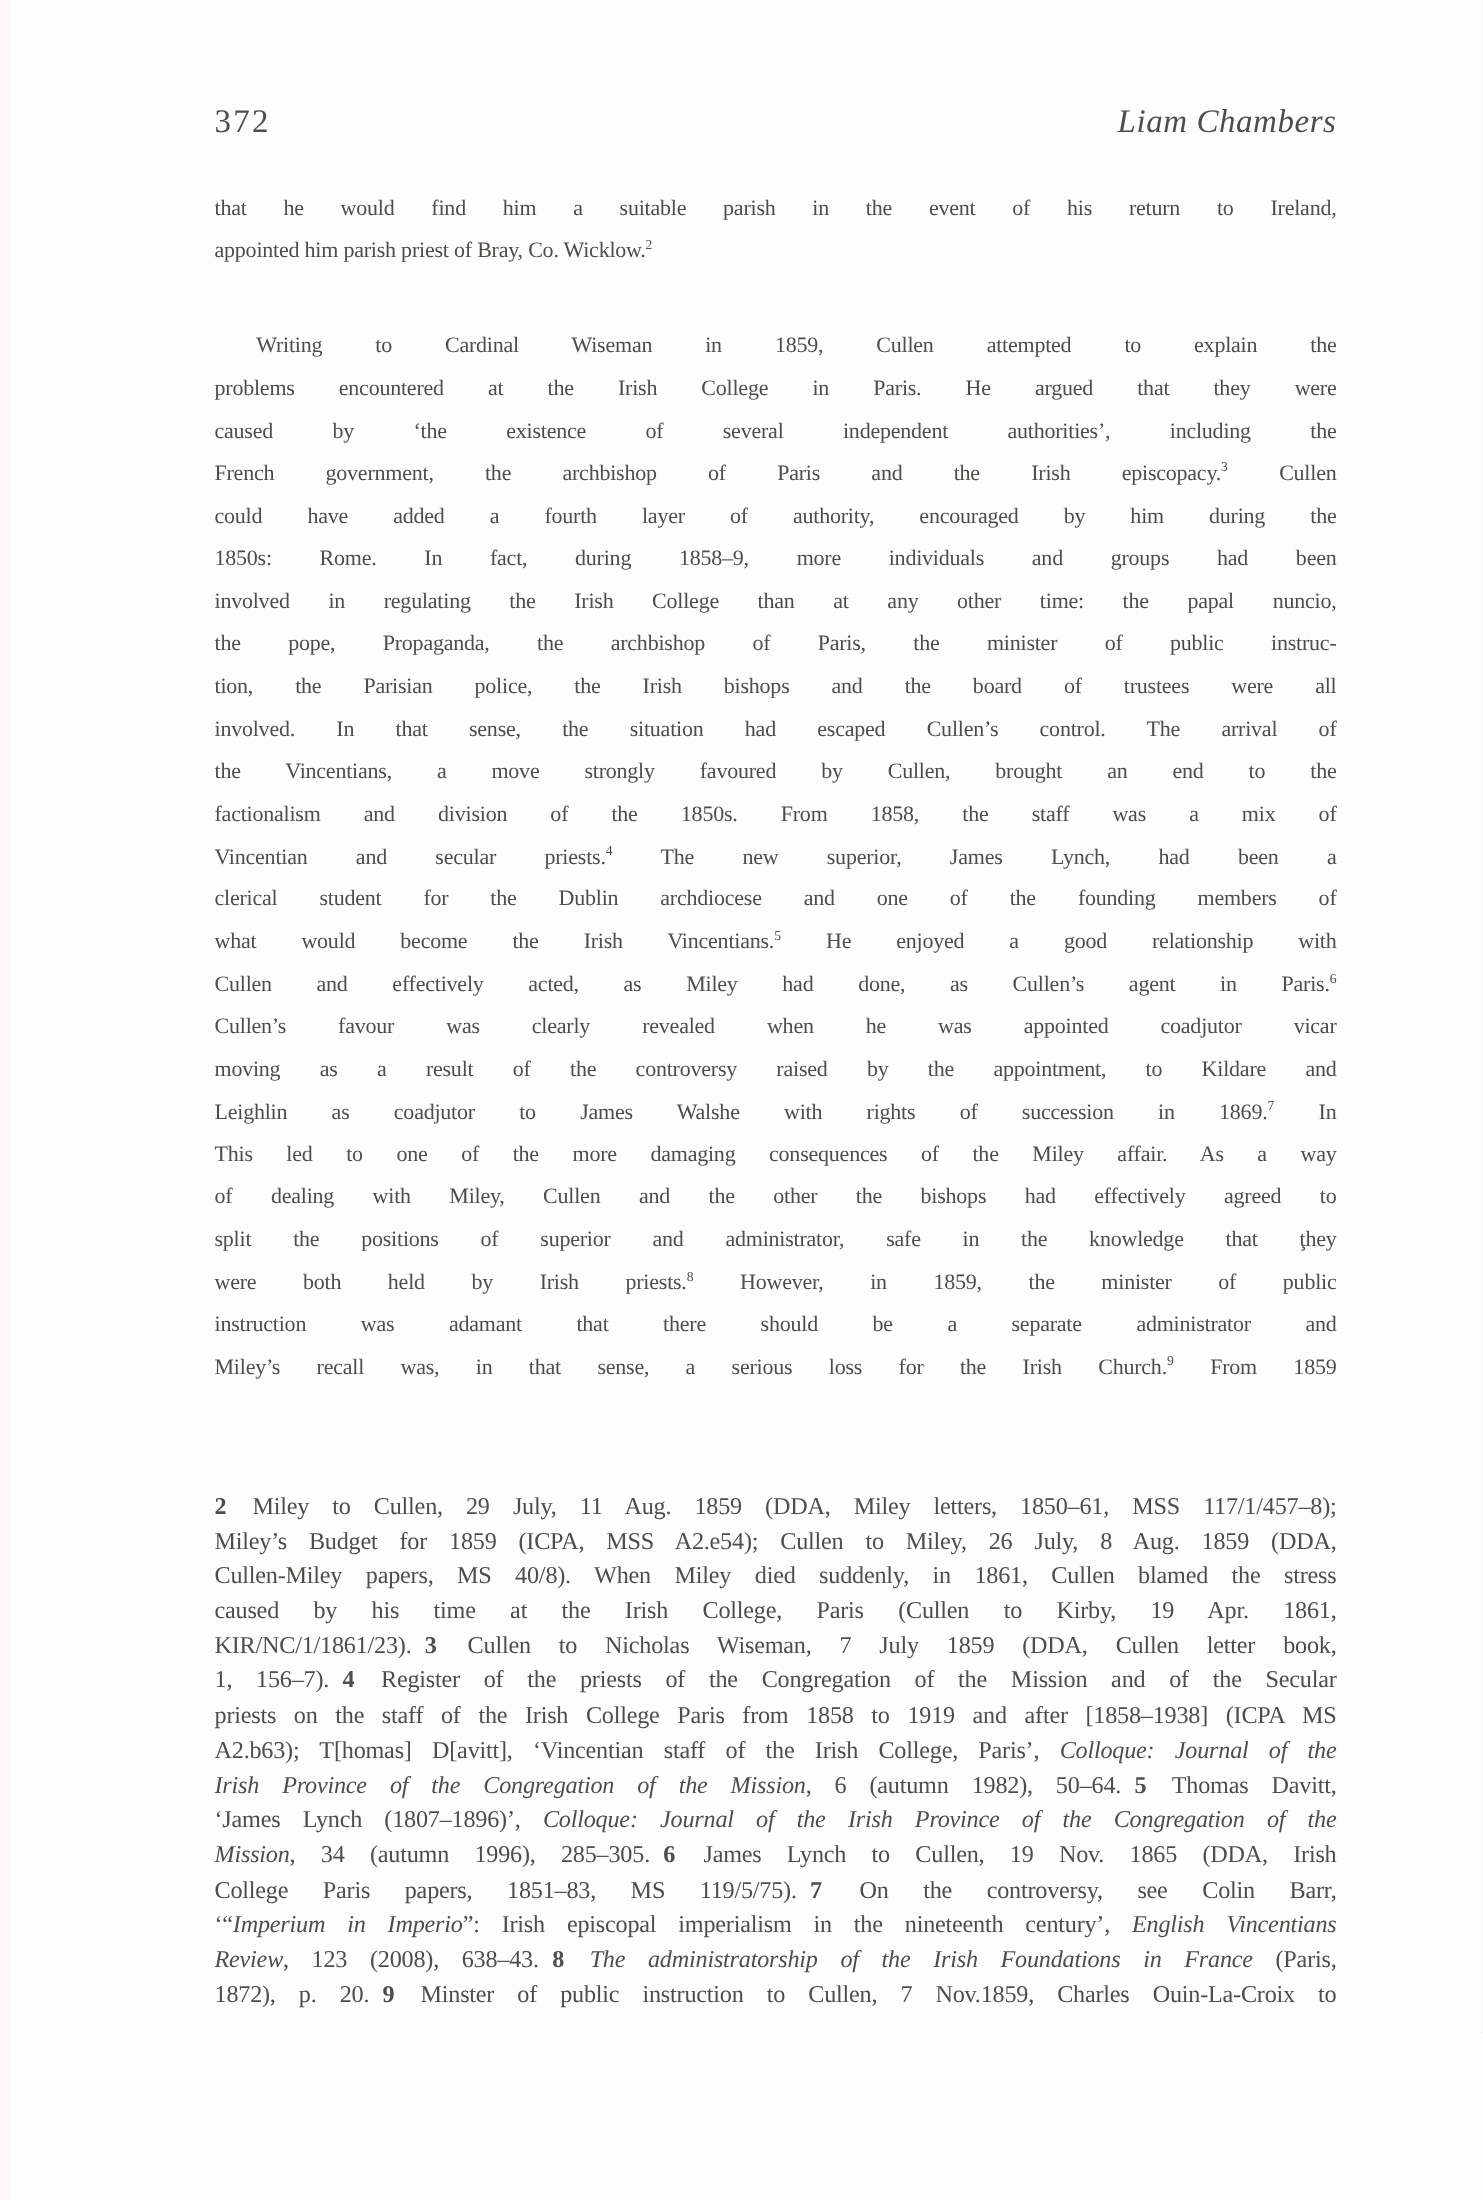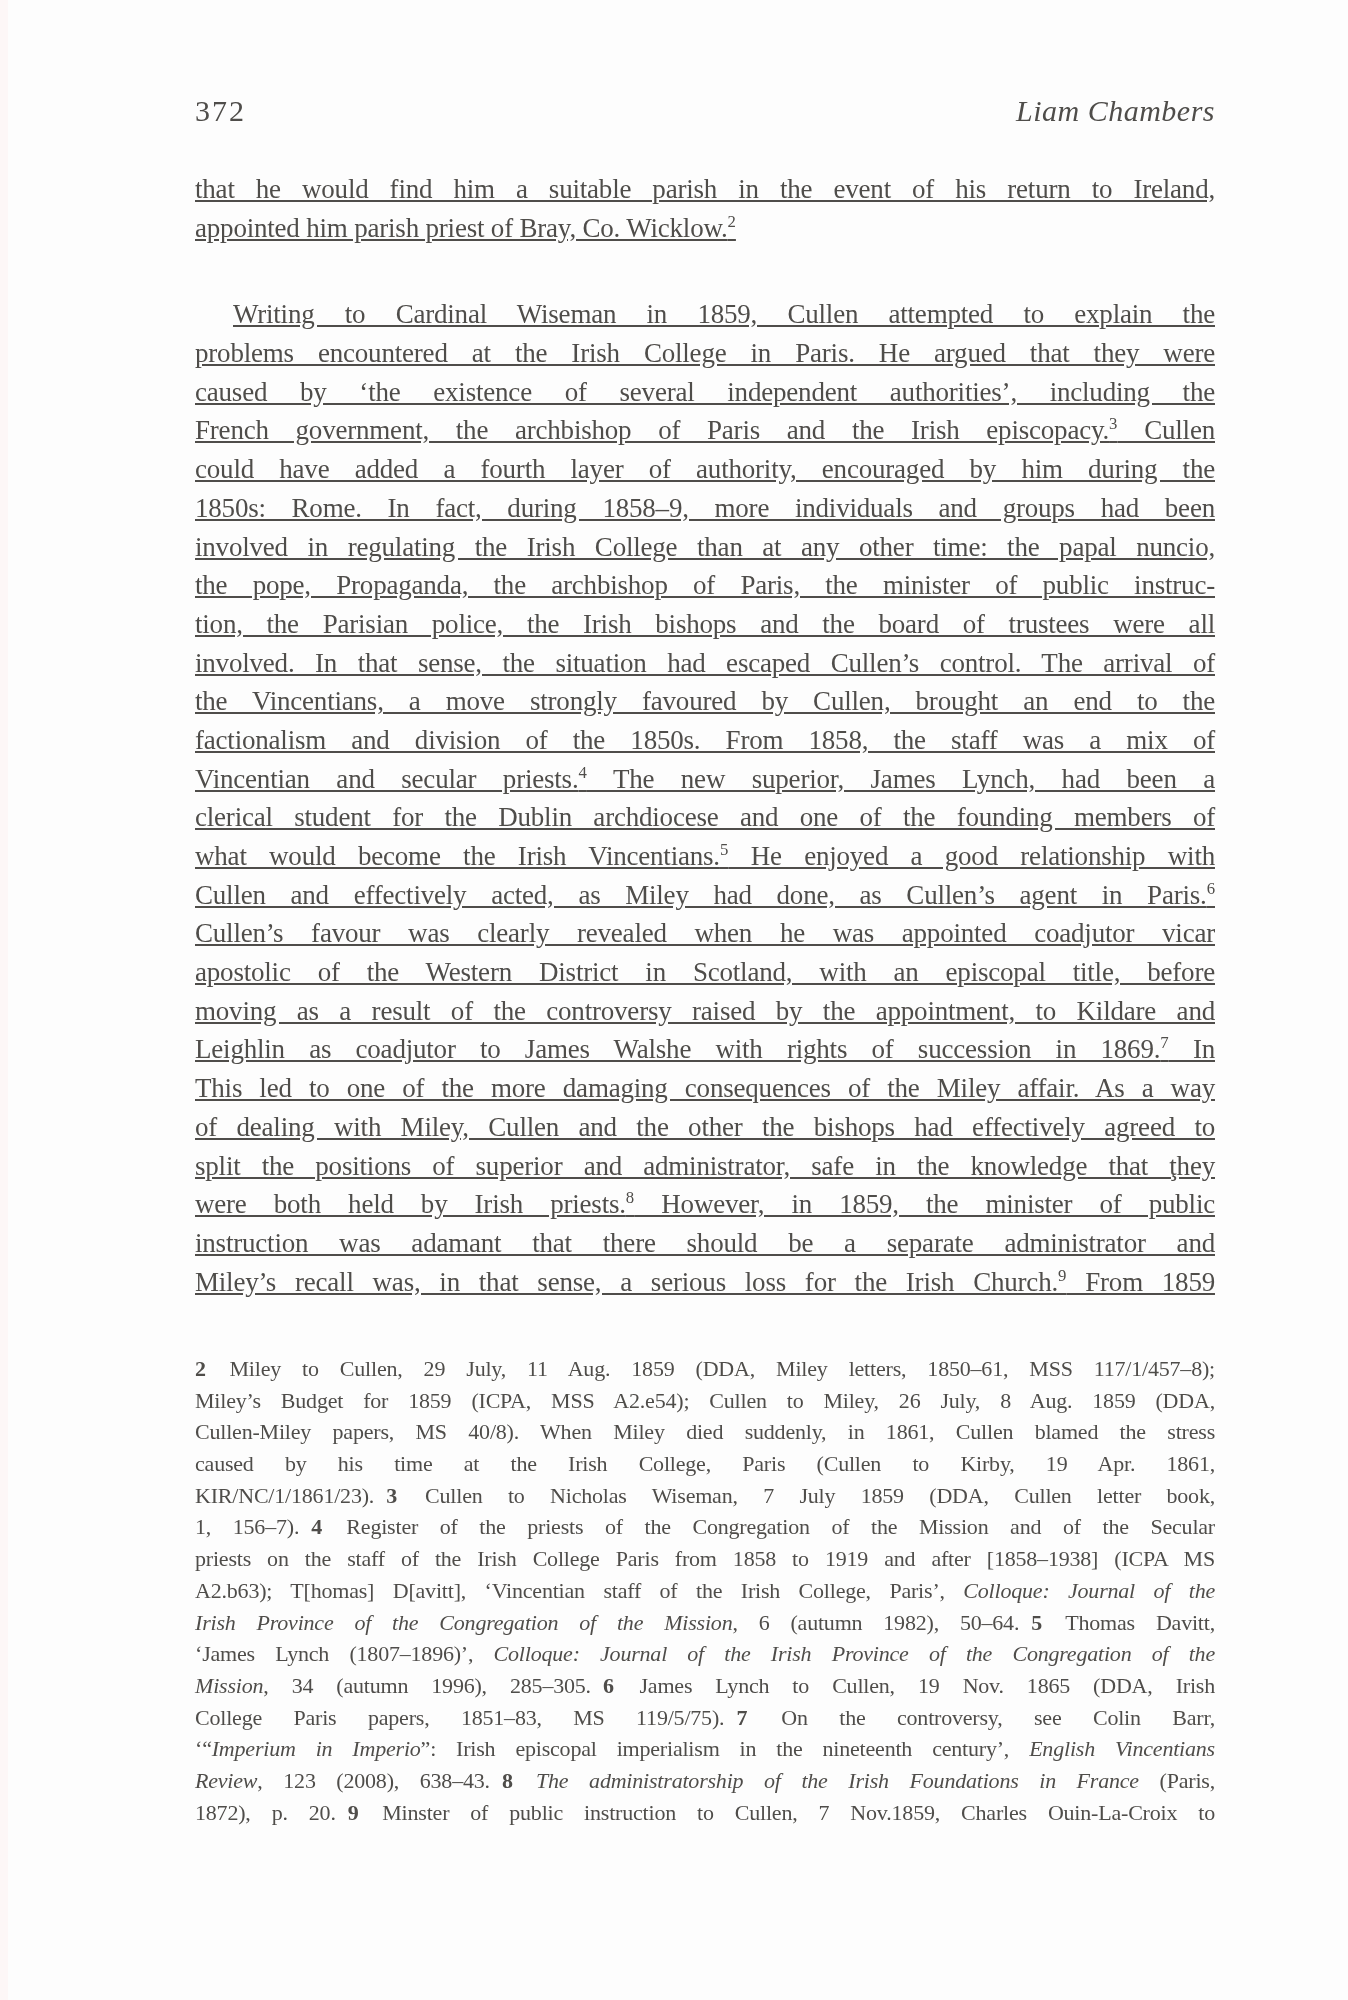--- a/index.html
+++ b/index.html
@@ -8,21 +8,21 @@
     background:#fdfdfd;
     font-family:"Liberation Serif","DejaVu Serif",serif;
     color:#4f4d4a;
   }
   .edge-tint{position:absolute;left:0;top:0;width:8px;height:2000px;background:rgba(255,140,140,0.05);}
   .header{position:absolute;left:195px;top:94px;width:1020px;height:36px;font-size:30px;}
   .pnum{position:absolute;left:0;top:0;letter-spacing:2px;}
   .rhead{position:absolute;right:0;top:0;font-style:italic;letter-spacing:0.5px;text-align:center;}
   .bodyblock{position:absolute;left:195px;top:170px;width:1020px;}
   .fnblock{position:absolute;left:195px;top:1353px;width:1020px;}
-  .bline{height:38.7px;line-height:38.7px;font-size:27px;letter-spacing:-0.2px;white-space:nowrap;overflow:visible;text-decoration:underline;}
+  .bline{height:38.7px;line-height:38.7px;font-size:20px;letter-spacing:-0.2px;white-space:nowrap;overflow:visible;}
   .fline{height:31.7px;line-height:31.7px;font-size:22px;letter-spacing:-0.2px;white-space:nowrap;overflow:visible;}
   .ready{white-space:normal;text-align:justify;text-align-last:justify;}
   .ready.no-j{text-align-last:left;}
   .ind{text-indent:38px;margin-top:48px;}
   .it{font-style:italic;}
   .fnn{font-weight:bold;padding-left:0.55em;padding-right:0.12em;}
   .bline > .fnn:first-child,.fline > .fnn:first-child{padding-left:0;}
   sup.supn{font-size:0.62em;line-height:0;vertical-align:super;letter-spacing:0;}
 </style>
 </head>
@@ -47,21 +47,20 @@
       <div class="bline ready"><span>the pope, Propaganda, the archbishop of Paris, the minister of public instruc-</span></div>
       <div class="bline ready"><span>tion, the Parisian police, the Irish bishops and the board of trustees were all</span></div>
       <div class="bline ready"><span>involved. In that sense, the situation had escaped Cullen’s control. The arrival of</span></div>
       <div class="bline ready"><span>the Vincentians, a move strongly favoured by Cullen, brought an end to the</span></div>
       <div class="bline ready"><span>factionalism and division of the 1850s. From 1858, the staff was a mix of</span></div>
       <div class="bline ready"><span>Vincentian and secular priests.</span><sup class="supn">4</sup><span> The new superior, James Lynch, had been a</span></div>
       <div class="bline ready"><span>clerical student for the Dublin archdiocese and one of the founding members of</span></div>
       <div class="bline ready"><span>what would become the Irish Vincentians.</span><sup class="supn">5</sup><span> He enjoyed a good relationship with</span></div>
       <div class="bline ready"><span>Cullen and effectively acted, as Miley had done, as Cullen’s agent in Paris.</span><sup class="supn">6</sup></div>
       <div class="bline ready"><span>Cullen’s favour was clearly revealed when he was appointed coadjutor vicar</span></div>
-      <div class="bline ready"><span>apostolic of the Western District in Scotland, with an episcopal title, before</span></div>
       <div class="bline ready"><span>moving as a result of the controversy raised by the appointment, to Kildare and</span></div>
       <div class="bline ready"><span>Leighlin as coadjutor to James Walshe with rights of succession in 1869.</span><sup class="supn">7</sup><span> In</span></div>
       <div class="bline ready"><span>This led to one of the more damaging consequences of the Miley affair. As a way</span></div>
       <div class="bline ready"><span>of dealing with Miley, Cullen and the other the bishops had effectively agreed to</span></div>
       <div class="bline ready"><span>split the positions of superior and administrator, safe in the knowledge that ţhey</span></div>
       <div class="bline ready"><span>were both held by Irish priests.</span><sup class="supn">8</sup><span> However, in 1859, the minister of public</span></div>
       <div class="bline ready"><span>instruction was adamant that there should be a separate administrator and</span></div>
       <div class="bline ready"><span>Miley’s recall was, in that sense, a serious loss for the Irish Church.</span><sup class="supn">9</sup><span> From 1859</span></div>
     </div>
   <div class="fnblock" id="fnblock">

